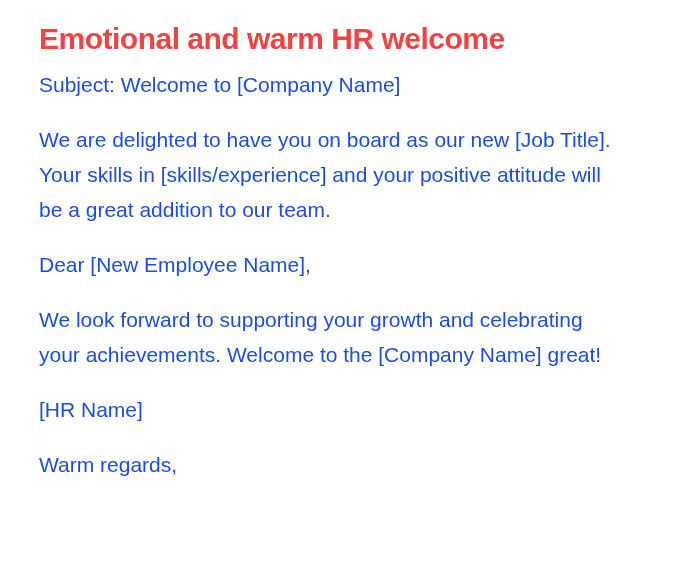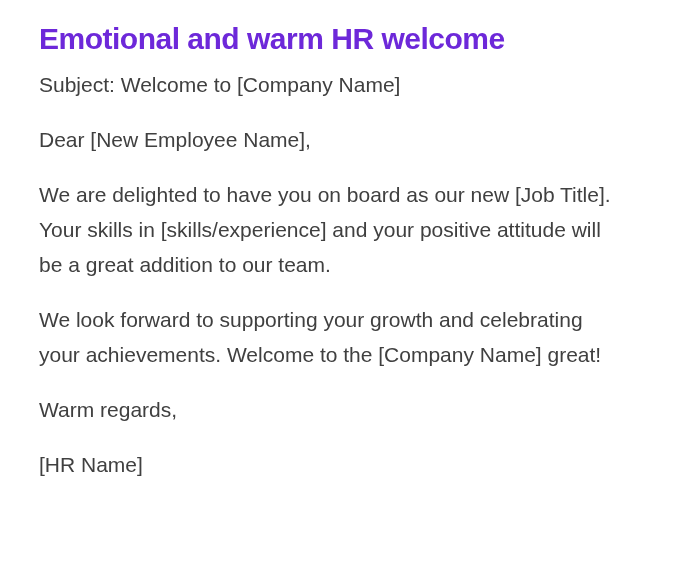--- a/index.html
+++ b/index.html
@@ -17,40 +17,40 @@
     width: 700px;
     padding: 23px 70px 0 39px;
     font-family: "Liberation Sans", sans-serif;
   }
   .doc-title {
     margin: 0 0 12px 0;
     font-size: 30px;
     line-height: 32px;
     font-weight: 700;
     letter-spacing: -0.5px;
-    color: #6d28d9;
+    color: #ef4444;
   }
   .para {
     margin: 0 0 20px 0;
     font-size: 21px;
     line-height: 35px;
     font-weight: 400;
-    color: #404040;
+    color: #1d4ed8;
     white-space: pre-line; 
   }
 </style>
 </head>
 <body>
 
 <div class="doc">
   <h1 class="doc-title">Emotional and warm HR welcome</h1>
   <div>
       <p class="para">Subject: Welcome to [Company Name]</p>
-      <p class="para">Dear [New Employee Name],</p>
       <p class="para">We are delighted to have you on board as our new [Job Title].
 Your skills in [skills/experience] and your positive attitude will
 be a great addition to our team.</p>
+      <p class="para">Dear [New Employee Name],</p>
       <p class="para">We look forward to supporting your growth and celebrating
 your achievements. Welcome to the [Company Name] great!</p>
+      <p class="para">[HR Name]</p>
       <p class="para">Warm regards,</p>
-      <p class="para">[HR Name]</p>
     </div>
 </div>
 
 </body></html>

